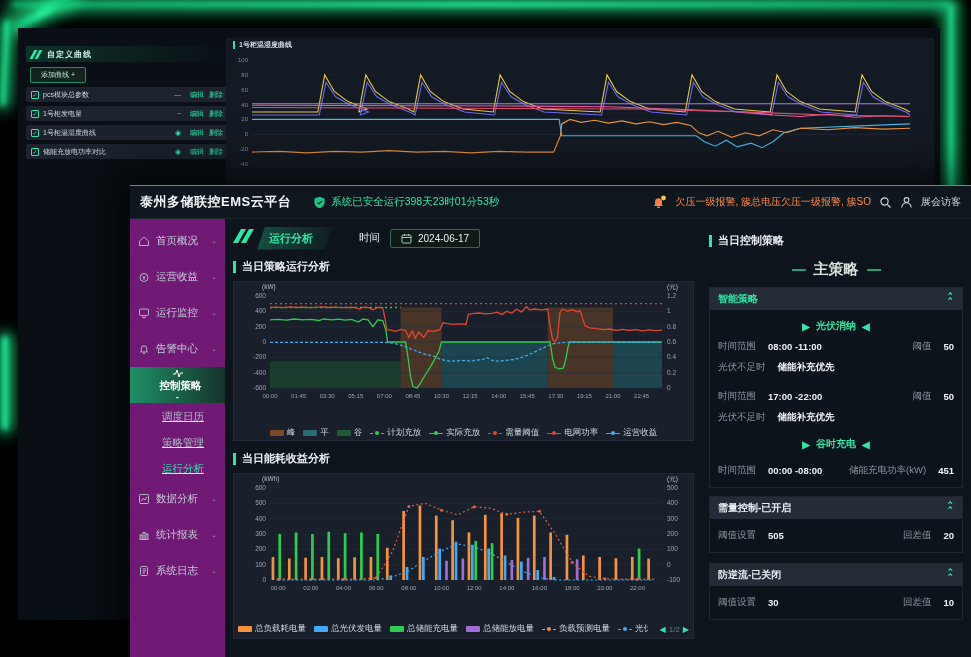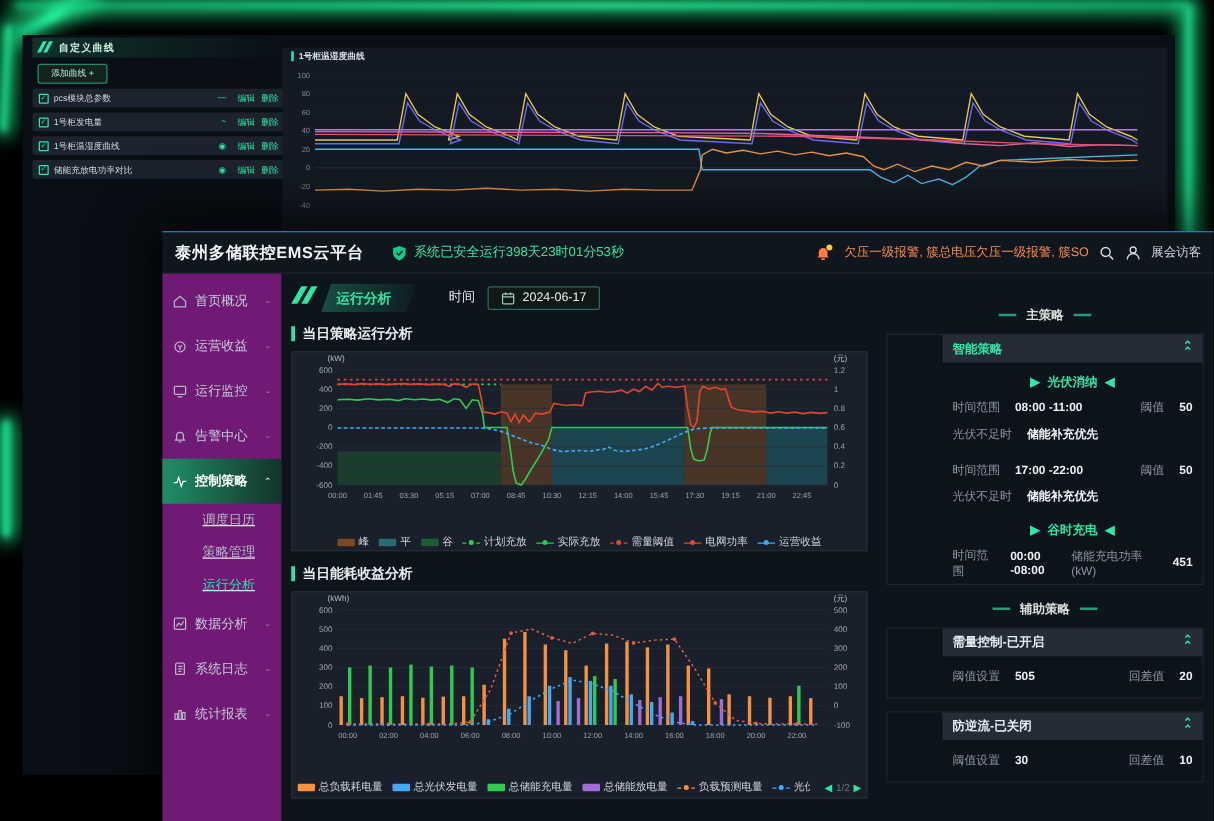--- a/index.html
+++ b/index.html
@@ -9,21 +9,21 @@
   
   .neon{position:absolute;background:linear-gradient(90deg,#0caa6a,#25f29a,#0caa6a);
     filter:blur(2.5px);box-shadow:0 0 14px 4px rgba(34,255,150,.75);border-radius:6px;}
   .neon-top{left:12px;top:2px;width:938px;height:5px;}
   .neon-right{left:948px;top:4px;width:6px;height:208px;}
   .neon-left1{left:2px;top:20px;width:6px;height:86px;transform:rotate(3deg);}
   .neon-left2{left:1px;top:336px;width:8px;height:94px;}
   .neon-blob{left:8px;top:8px;width:70px;height:9px;transform:rotate(-28deg);}
   
   .bg-window{position:absolute;left:18px;top:28px;width:922px;height:592px;background:#0a0f15;}
-  .bgw-left{position:absolute;left:8px;top:0;width:202px;height:130px;}
+  .bgw-left{position:absolute;left:8px;top:16px;width:202px;height:130px;}
   .bgw-title-row{display:flex;align-items:center;gap:5px;height:16px;margin-top:2px;
     background:linear-gradient(90deg,rgba(34,210,140,.18),rgba(34,210,140,0));padding-left:6px;}
   .slashes i{display:inline-block;width:3px;height:9px;background:#2ee6a6;transform:skewX(-28deg);margin-right:2px;}
   .bgw-title{font-size:8px;font-weight:bold;color:#cdeede;letter-spacing:1px;}
   .add-curve{margin:5px 0 0 4px;font-size:7px;color:#bfe8d8;background:#13231d;
     border:1px solid rgba(46,230,166,.55);border-radius:2px;padding:2px 10px;cursor:pointer;
     font-family:"Liberation Sans",sans-serif;}
   .curve-row{display:flex;align-items:center;height:15px;margin-top:4px;background:#1c232e;
     border-radius:2px;padding:0 5px;font-size:7px;color:#cfd8e2;}
   .curve-row .chk{width:8px;height:8px;border:1px solid #2ee6a6;border-radius:1px;color:#2ee6a6;
@@ -42,21 +42,21 @@
   .app-title{font-size:13px;font-weight:bold;color:#f2f6fa;letter-spacing:.5px;margin-right:22px;}
   .run-status{font-size:10.5px;color:#2ee6a6;margin-left:5px;}
   .topbar-right{margin-left:auto;display:flex;gap:8px;}
   .alarm-text{font-size:10px;color:#ff8a4d;max-width:235px;white-space:nowrap;overflow:hidden;}
   .user-name{font-size:10px;color:#cfd6e0;}
   .icon{display:inline-flex;align-items:center;justify-content:center;}
   
   .sidebar{position:absolute;left:0;top:33px;width:95px;height:439px;background:#701a75;padding-top:4px;}
   .side-item{display:flex;align-items:center;height:36px;padding:0 8px;font-size:10.5px;color:#c3ccd6;cursor:pointer;}
   .side-item .si-label{margin-left:6px;flex:1;}
-  .side-item.active{background:linear-gradient(90deg,#1f8f66,#14332b);color:#fff;font-weight:bold;}
+  .side-item.active{background:linear-gradient(90deg,#1f8f66,#14332b);color:#fff;font-weight:bold;flex-direction:column;}
   .chev{font-size:7px;color:#8e99a6;transform:scaleY(.8);}
   .side-item.active .chev{color:#dff7ec;}
   .side-sub{font-size:10.5px;text-decoration:underline;}
   .side-sub div{height:26px;line-height:26px;padding-left:32px;color:#aeb8c4;cursor:pointer;}
   .side-sub div.active{color:#2ee6a6;}
   
   .content{position:absolute;left:95px;top:33px;width:476px;height:439px;}
   .toolbar{position:absolute;left:12px;top:6px;display:flex;align-items:center;height:26px;}
   .tab-deco i{display:inline-block;width:5px;height:14px;background:#2ee6a6;transform:skewX(-30deg);margin-right:3px;}
   .tab{margin-left:4px;padding:4px 20px 4px 12px;font-size:11px;font-weight:bold;color:#2ee6a6;
@@ -74,23 +74,23 @@
   .leg-item{display:inline-flex;align-items:center;gap:3px;cursor:pointer;}
   .sw-rect{width:14px;height:6px;border-radius:1px;display:inline-block;}
   .sw-line{width:14px;height:0;border-top:1.5px solid;position:relative;display:inline-block;}
   .sw-line.dash{border-top-style:dashed;}
   .sw-line::after{content:"";position:absolute;left:5px;top:-2.5px;width:4px;height:4px;border-radius:50%;background:inherit;background-color:currentColor;}
   .pager{display:flex;align-items:center;gap:3px;margin-left:4px;flex:none;}
   .pager .arr{color:#2ee6a6;font-size:8px;cursor:pointer;}
   .pager .pg{color:#6b7684;font-size:8px;}
   
   .rpanel{position:absolute;left:571px;top:33px;width:270px;height:439px;padding:0 8px;}
-  .group-label{display:flex;align-items:center;justify-content:center;gap:8px;font-size:10px;color:#d6e2db;font-weight:bold;}
+  .group-label{display:flex;align-items:center;justify-content:center;gap:8px;font-size:15px;color:#d6e2db;font-weight:bold;}
   .group-label i{width:14px;height:2px;background:rgba(46,230,166,.65);}
-  .card{background:#0d131a;border:1px solid #1d252f;padding-left:44px;}
+  .card{background:#0d131a;border:1px solid #1d252f;}
   .card-header{display:flex;align-items:center;height:22px;background:#242c38;padding:0 8px;font-size:10px;font-weight:bold;color:#e8edf3;cursor:pointer;}
   .card-header.greent{color:#2ee6a6;}
   .card-header .dbl{margin-left:auto;color:#2ee6a6;font-size:9px;line-height:5px;display:flex;flex-direction:column;align-items:center;cursor:pointer;}
   .card-body{padding:6px 8px;}
   .ph{display:flex;align-items:center;justify-content:center;gap:6px;color:#2ee6a6;font-size:10px;font-weight:bold;height:20px;}
   .krow{display:flex;align-items:center;height:21px;font-size:9.5px;}
   .krow .k{color:#8a95a2;}
   .krow .v{color:#eef2f6;margin-left:12px;font-weight:bold;}
   .krow .sp{flex:1;}
   text{font-family:"Liberation Sans",sans-serif;}
@@ -270,38 +270,38 @@
               <rect x="1.5" y="1.5" width="9" height="9" rx="1"></rect>
               <polyline points="3,8 5,5.5 7,7 9,4"></polyline>
             </svg>
           </span>
           <span class="si-label">数据分析</span>
           <span class="chev">⌄</span>
         </div>
         <div class="side-item">
           <span class="icon">
             <svg width="12" height="12" viewBox="0 0 12 12" fill="none" stroke="#aeb8c4" stroke-width="1">
+              <rect x="2" y="6" width="2" height="4.5"></rect>
+              <rect x="5" y="3.5" width="2" height="7"></rect>
+              <rect x="8" y="5" width="2" height="5.5"></rect>
+            </svg>
+          </span>
+          <span class="si-label">统计报表</span>
+          <span class="chev">⌄</span>
+        </div>
+        <div class="side-item">
+          <span class="icon">
+            <svg width="12" height="12" viewBox="0 0 12 12" fill="none" stroke="#aeb8c4" stroke-width="1">
               <rect x="2.5" y="1.5" width="7" height="9" rx="1"></rect>
               <line x1="4.5" y1="4" x2="8" y2="4"></line>
               <line x1="4.5" y1="6" x2="8" y2="6"></line>
               <line x1="4.5" y1="8" x2="7" y2="8"></line>
             </svg>
           </span>
           <span class="si-label">系统日志</span>
-          <span class="chev">⌄</span>
-        </div>
-        <div class="side-item">
-          <span class="icon">
-            <svg width="12" height="12" viewBox="0 0 12 12" fill="none" stroke="#aeb8c4" stroke-width="1">
-              <rect x="2" y="6" width="2" height="4.5"></rect>
-              <rect x="5" y="3.5" width="2" height="7"></rect>
-              <rect x="8" y="5" width="2" height="5.5"></rect>
-            </svg>
-          </span>
-          <span class="si-label">统计报表</span>
           <span class="chev">⌄</span>
         </div>
       </aside>
 
     <div class="content">
       <div class="toolbar">
         <span class="tab-deco"><i></i><i></i></span>
         <span class="tab">运行分析</span>
         <span class="time-label">时间</span>
         <div class="date-box">
@@ -544,20 +544,24 @@
           <div class="pager">
             <span class="arr">◀</span>
             <span class="pg">1/2</span>
             <span class="arr">▶</span>
           </div>
         </div>
       </div>
     </div>
 
     <aside class="rpanel">
+      <div class="section-title" style="position:relative;left:0;top:14px;">
+        <i></i>
+          <span>当日控制策略</span>
+      </div>
       <div class="group-label" style="margin-top:26px;">
         <i></i>
           <span>主策略</span>
           <i></i>
       </div>
       <div class="card" style="margin-top:8px;">
         <div class="card-header greent">
           <span>智能策略</span>
           <span class="dbl">⌃<br>⌃</span>
         </div>
@@ -595,25 +599,20 @@
             <span>◀</span>
           </div>
           <div class="krow" style="margin-top:6px;">
             <span class="k">时间范围</span>
             <span class="v">00:00 -08:00</span>
             <span class="sp"></span>
             <span class="k">储能充电功率(kW)</span>
             <span class="v">451</span>
           </div>
         </div>
-      </div>
-      <div class="group-label" style="margin-top:12px;">
-        <i></i>
-          <span>辅助策略</span>
-          <i></i>
       </div>
       <div class="card" style="margin-top:8px;">
         <div class="card-header">
           <span>需量控制-已开启</span>
           <span class="dbl">⌃<br>⌃</span>
         </div>
         <div class="card-body">
           <div class="krow">
             <span class="k">阈值设置</span>
             <span class="v">505</span>

